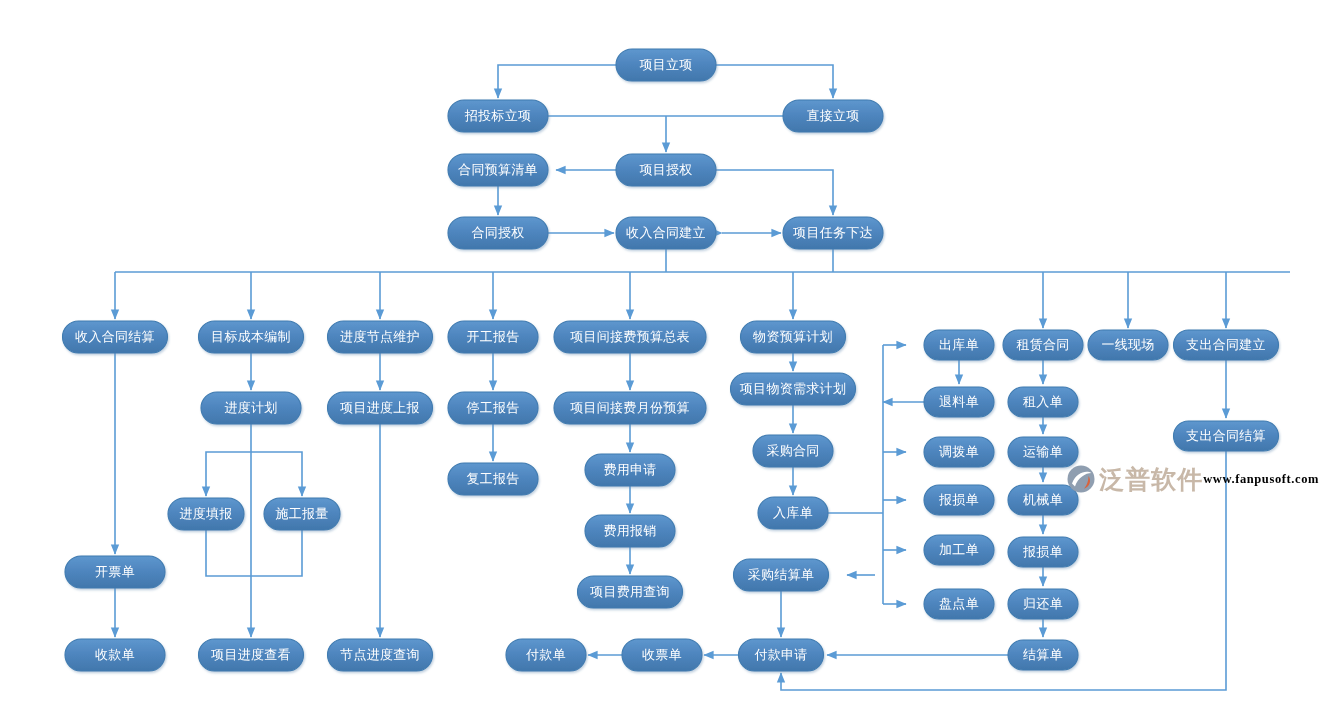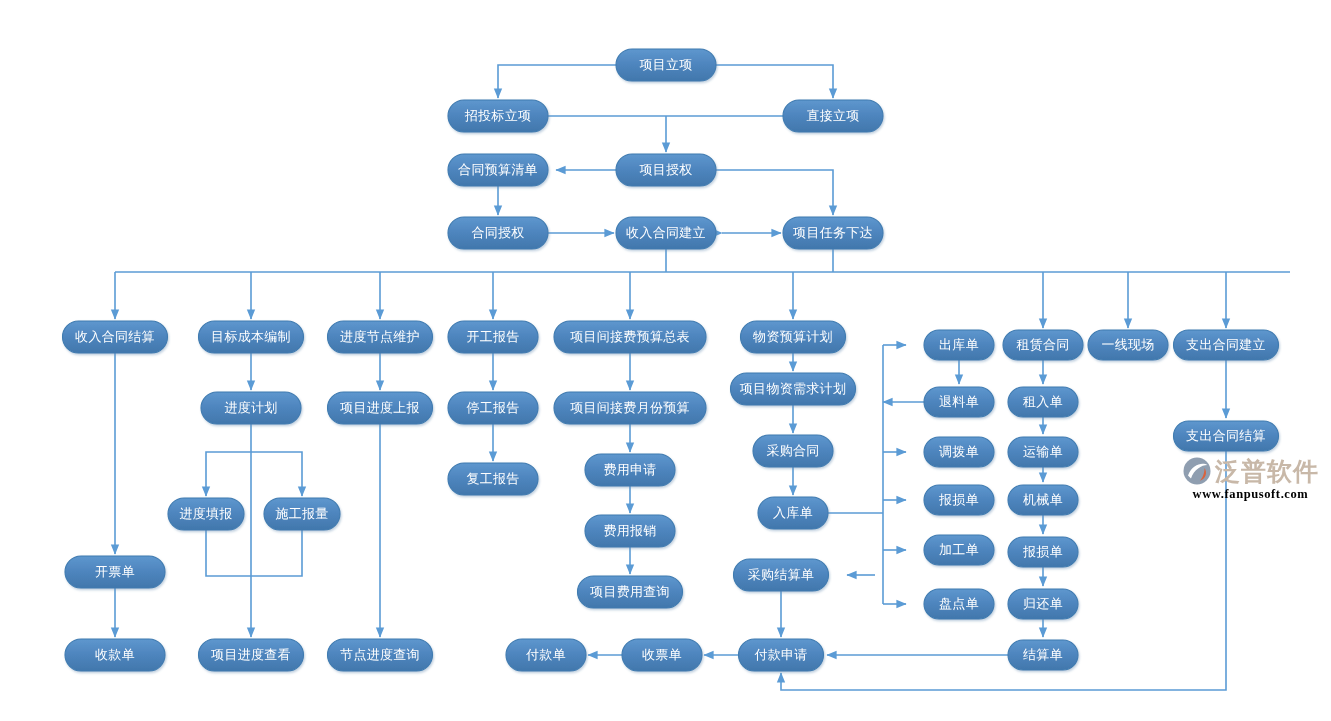--- a/index.html
+++ b/index.html
@@ -40,23 +40,23 @@
     letter-spacing: 0.3px;
   }
   .edge-path {
     fill: none;
     stroke: #5b9bd5;
     stroke-width: 1.6;
   }
   .logo-wrap {
     position: absolute;
     right: 12px;
-    bottom: 16px;
+    bottom: 24px;
     display: flex;
-    flex-direction: column;
+    flex-direction: row;
     align-items: center;
     pointer-events: none;
   }
   .logo-row {
     display: flex;
     align-items: center;
     gap: 3px;
   }
   .logo-mark {
     width: 30px;

